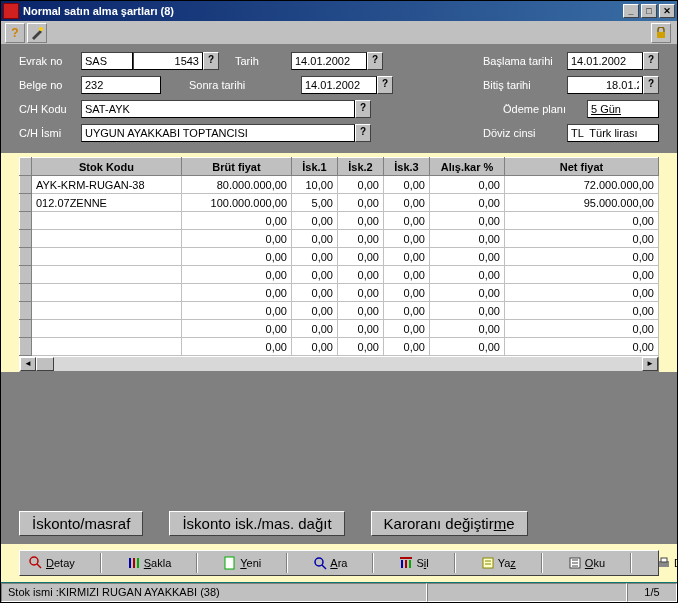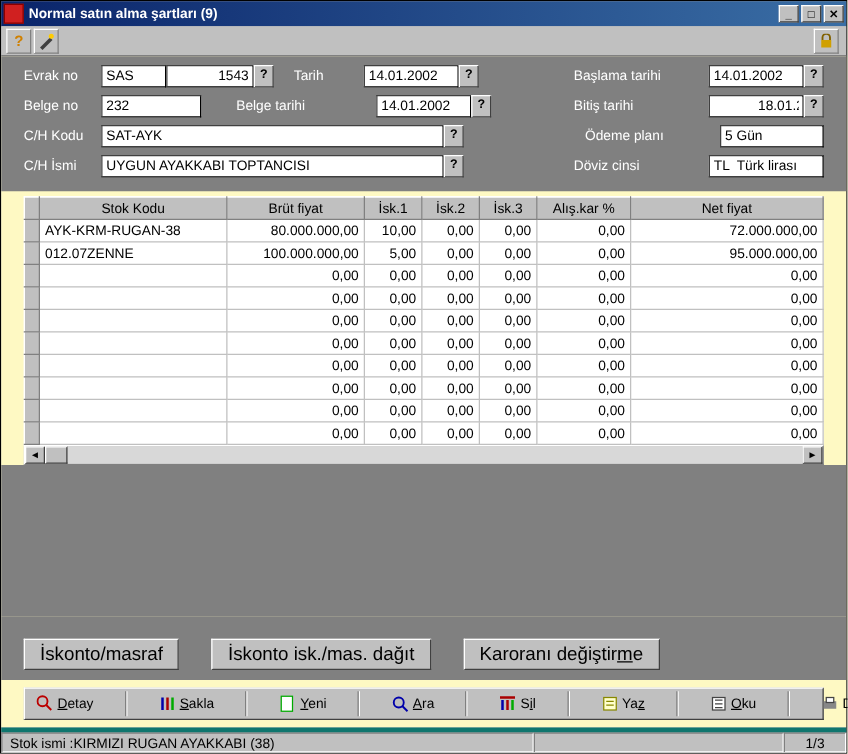--- a/index.html
+++ b/index.html
@@ -7,55 +7,55 @@
   .window { width:678px; height:603px; border:1px solid #000; background:#c0c0c0; display:flex; flex-direction:column; }
   .titlebar { height:20px; background:linear-gradient(to right,#0a246a,#3a6ea5); color:#fff; display:flex; align-items:center; padding:0 2px; font-weight:bold; }
   .titlebar .ticon { width:16px; height:16px; margin-right:4px; background:#d02020; border:1px solid #800; }
   .titlebar .title { flex:1; }
   .winbtn { width:16px; height:14px; background:#c0c0c0; border:1px solid #fff; border-right-color:#404040; border-bottom-color:#404040; margin-left:2px; font-size:9px; line-height:12px; text-align:center; color:#000; font-family: Arial; font-weight:bold; cursor:pointer;}
   .toolbar1 { height:24px; background:#c0c0c0; border-bottom:1px solid #808080; display:flex; align-items:center; padding:0 4px; }
   .tbtn { width:20px; height:20px; border:1px solid #fff; border-right-color:#808080; border-bottom-color:#808080; background:#c0c0c0; margin-right:2px; display:flex; align-items:center; justify-content:center; cursor:pointer; font-size:12px;}
   .form-area { padding:6px 18px 6px 18px; background:#808080; }
   .rowb { display:flex; align-items:center; margin-bottom:4px; height:20px;}
   .lbl { color:#fff; width:62px; }
-  .lbl2 { color:#fff; width:108px; margin-left:6px;}
+  .lbl2 { color:#fff; width:84px; margin-left:6px;}
   .fld { background:#fff; border:1px solid #000; border-top-color:#404040; border-left-color:#404040; height:18px; padding:1px 3px; font-size:11px; }
   .qbtn { width:16px; height:18px; background:#c0c0c0; border:1px solid #fff; border-right-color:#404040; border-bottom-color:#404040; font-weight:bold; font-size:10px; text-align:center; line-height:14px; cursor:pointer;}
   .spacer { flex:1; }
   .grid-wrap { margin:4px 18px 0 18px; }
   table.grid { border-collapse:collapse; width:100%; background:#fff; table-layout:fixed;}
-  table.grid th { background:#c0c0c0; border:1px solid #808080; border-top-color:#fff; border-left-color:#fff; font-weight:normal; padding:2px 3px; font-size:11px; height:18px;}
+  table.grid th { background:#c0c0c0; border:1px solid #808080; border-top-color:#fff; border-left-color:#fff; font-weight:bold; padding:2px 3px; font-size:11px; height:18px;}
   table.grid td { border:1px solid #c0c0c0; padding:2px 4px; height:18px; font-size:11px; }
   table.grid td.rowhead { background:#c0c0c0; border:1px solid #808080; border-top-color:#fff; border-left-color:#fff; width:12px;}
   .r { text-align:right; }
   .scrollh { height:16px; background:#c0c0c0; margin:0 18px; border:1px solid #808080; border-top-color:#fff; border-left-color:#fff; display:flex; align-items:center;}
   .sarrow { width:16px; height:14px; background:#c0c0c0; border:1px solid #fff; border-right-color:#404040; border-bottom-color:#404040; text-align:center; font-size:8px; line-height:12px; cursor:pointer;}
   .strack { flex:1; background:#d8d8d8; height:14px; margin:0 0px; position:relative;}
   .sthumb { position:absolute; left:0; top:0; width:18px; height:14px; background:#c0c0c0; border:1px solid #fff; border-right-color:#404040; border-bottom-color:#404040;}
   .bottom-buttons { padding:18px 18px 8px 18px; background:#808080; display:flex; gap:26px; }
   .btn { background:#c0c0c0; border:1px solid #fff; border-right-color:#404040; border-bottom-color:#404040; padding:3px 12px; cursor:pointer; font-size:15px; min-width:100px; text-align:center;}
   .btn u { text-decoration:underline; }
   .toolbar2 { background:#c0c0c0; border:1px solid #fff; border-right-color:#404040; border-bottom-color:#404040; margin:6px 18px 6px 18px; display:flex; align-items:center; padding:2px; gap:16px;}
   .tb2 { padding:2px 6px; cursor:pointer; display:flex; align-items:center; gap:3px; border:1px solid transparent;}
   .tb2 .ic { width:14px; height:14px; display:inline-block;}
   .sep { width:3px; height:20px; border-left:1px solid #808080; border-right:1px solid #fff; margin:0 2px;}
-  .status { height:20px; background:#c0c0c0; border-top:4px solid #0f766e; display:flex; }
+  .status { height:20px; background:#c0c0c0; border-top:1px solid #0f766e; display:flex; }
   .status .cell { border:1px solid #808080; border-top-color:#808080; border-left-color:#808080; border-right-color:#fff; border-bottom-color:#fff; padding:2px 6px; font-size:11px;}
   .status .cell:first-child { flex:1; }
   .graybg { background:#fef9c3; flex:1; display:flex; flex-direction:column;}
   .lock { margin-left:auto; }
   svg { display:block; }
 </style>
 </head>
 <body>
 
 <div class="window">
   <div class="titlebar">
     <div class="ticon"></div>
-    <div class="title">Normal satın alma şartları (9)</div>
+    <div class="title">Normal satın alma şartları (8)</div>
     <div class="winbtn">_</div>
     <div class="winbtn">□</div>
     <div class="winbtn">✕</div>
   </div>
 
   <div class="toolbar1">
     <div class="tbtn" style="color:#d08000; font-weight:bold;">?</div>
     <div class="tbtn">
       <svg width="14" height="14">
           <path d="M2 12 L10 4 L12 6 L4 14 Z" fill="#404040"></path>
@@ -84,36 +84,36 @@
       <div class="qbtn">?</div>
       <span class="spacer"></span>
       <span class="lbl2">Başlama tarihi</span>
       <input class="fld" style="width: 76px;" value="14.01.2002">
       <div class="qbtn">?</div>
     </div>
     <div class="rowb">
       <span class="lbl">Belge no</span>
       <input class="fld" style="width: 80px;" value="232">
       <span style="width:28px"></span>
-      <span class="lbl" style="width:68px">Belge tarihi</span>
+      <span class="lbl" style="width:68px">Sonra tarihi</span>
       <span style="width:44px"></span>
       <input class="fld" style="width: 76px;" value="14.01.2002">
       <div class="qbtn">?</div>
       <span class="spacer"></span>
       <span class="lbl2">Bitiş tarihi</span>
       <input class="fld" style="width: 76px; padding-left: 38px;" value="18.01.2002">
       <div class="qbtn">?</div>
     </div>
     <div class="rowb">
       <span class="lbl">C/H Kodu</span>
       <input class="fld" style="width: 274px;" value="SAT-AYK">
       <div class="qbtn">?</div>
       <span class="spacer"></span>
       <span class="lbl2">Ödeme planı</span>
-      <input class="fld" style="width: 83px;" value="5 Gün">
+      <input class="fld" style="width: 72px; text-decoration: underline;" value="5 Gün">
     </div>
     <div class="rowb">
       <span class="lbl">C/H İsmi</span>
       <input class="fld" style="width: 274px;" value="UYGUN AYAKKABI TOPTANCISI">
       <div class="qbtn">?</div>
       <span class="spacer"></span>
       <span class="lbl2">Döviz cinsi</span>
       <input class="fld" style="width: 92px;" value="TL  Türk lirası">
     </div>
   </div>
@@ -375,15 +375,15 @@
           </span>
           <span>Tarih</span>
         </div>
   </div>
 
   </div>
 
   <div class="status">
     <div class="cell">Stok ismi :KIRMIZI RUGAN AYAKKABI (38)</div>
     <div class="cell" style="width:200px"></div>
-    <div class="cell" style="width:50px; text-align:center">1/3</div>
+    <div class="cell" style="width:50px; text-align:center">1/5</div>
   </div>
 </div>
 
 </body></html>

